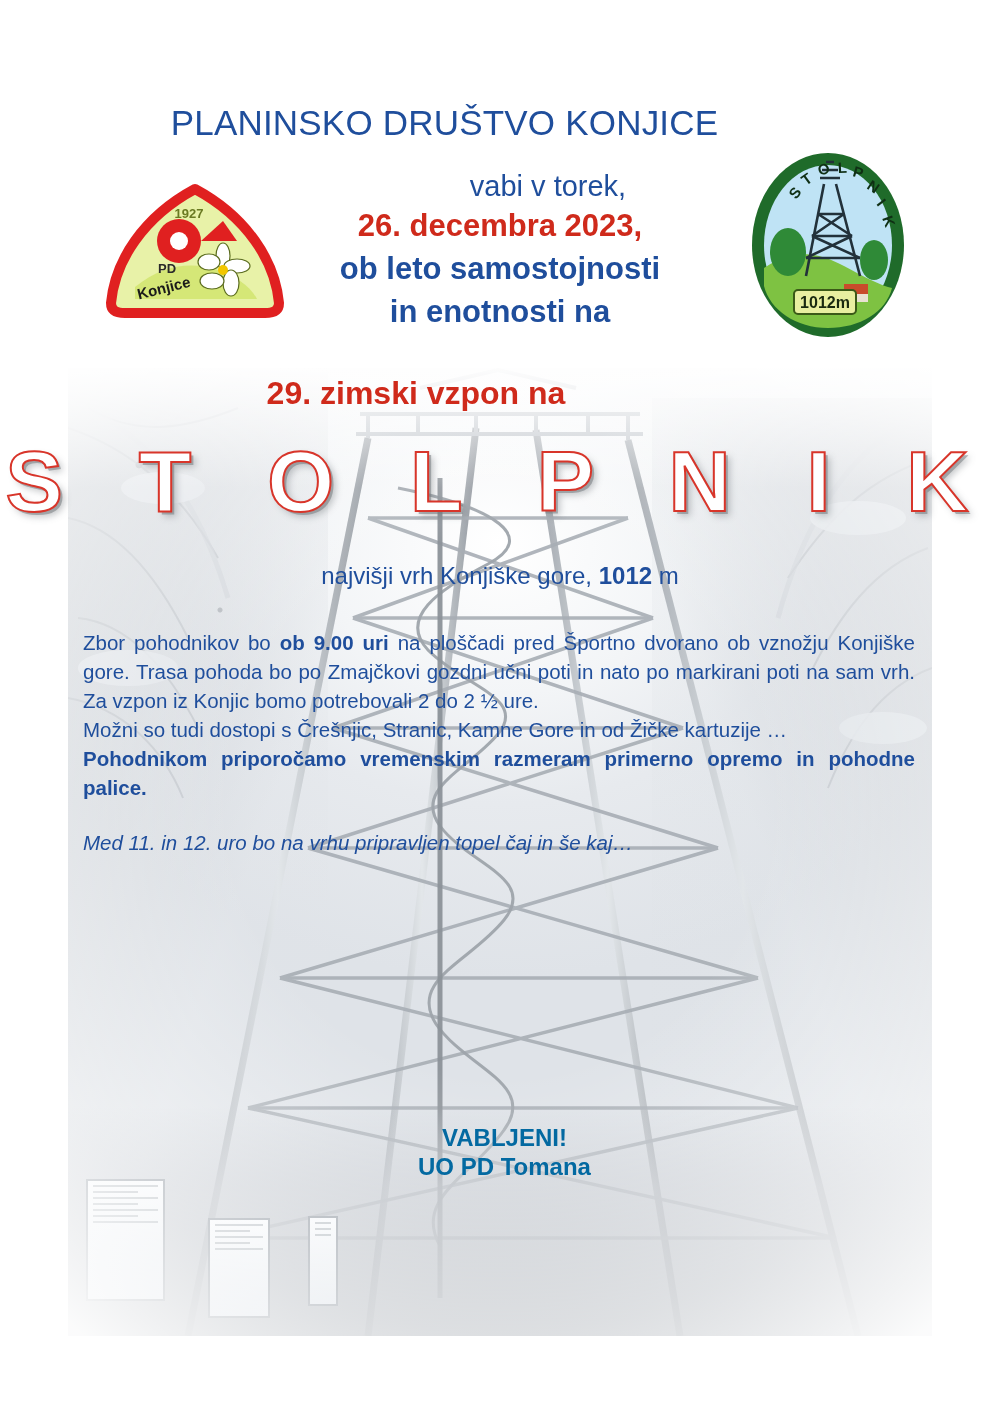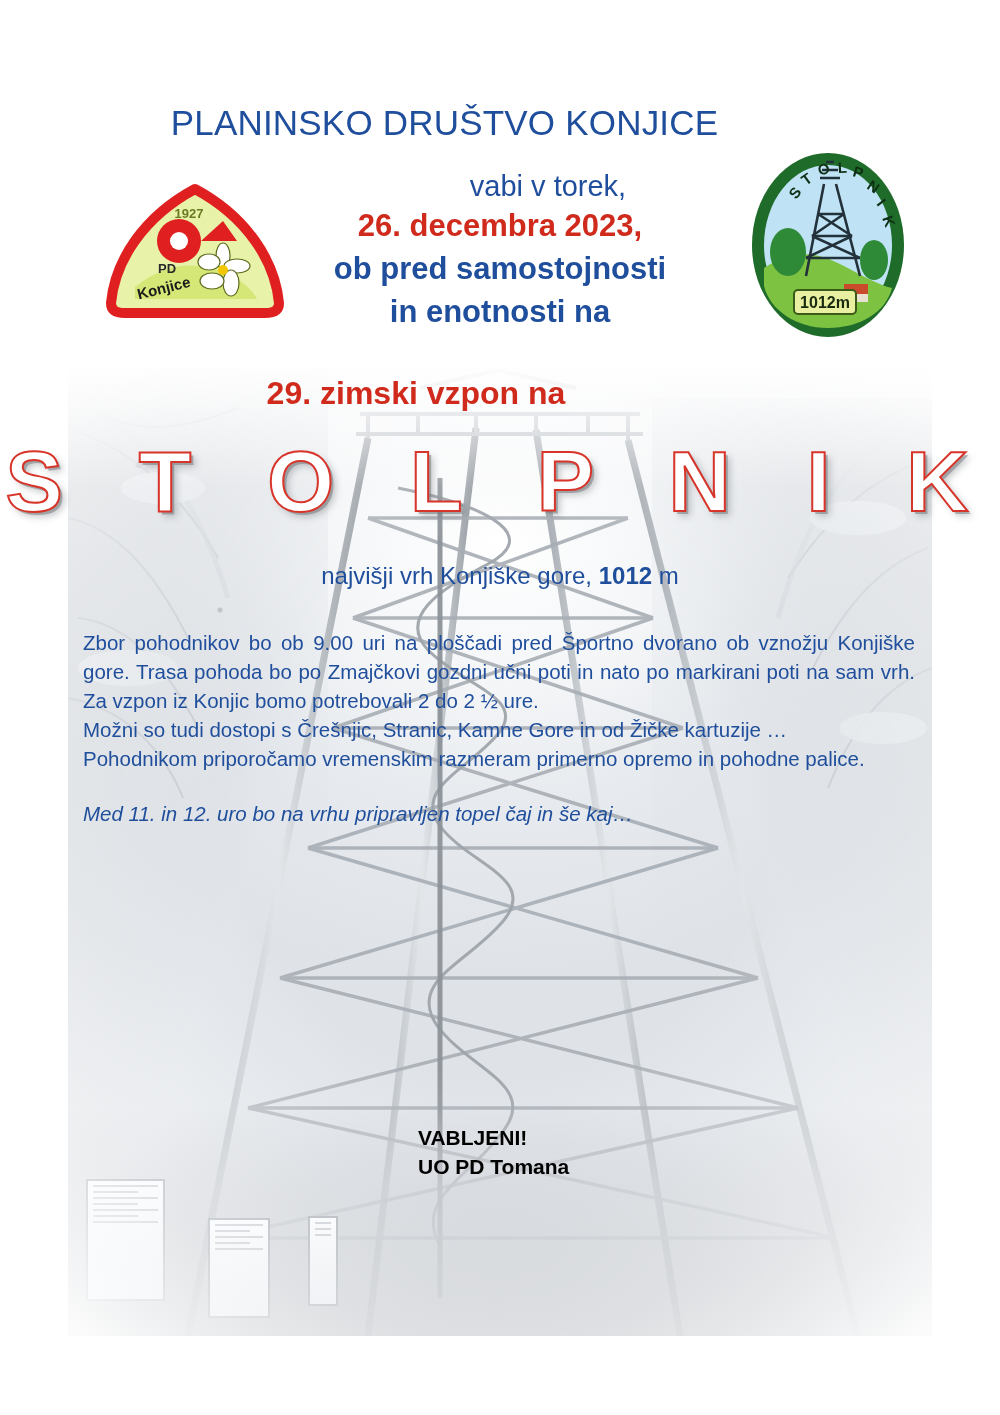--- a/index.html
+++ b/index.html
@@ -112,27 +112,27 @@
     font-size: 24px; color: #1f4e9c;
   }
   .subtitle b { font-weight: bold; }
 
   .body {
     position: absolute; left: 83px; top: 628px; width: 832px;
     color: #1f4e9c; font-size: 20.5px; line-height: 29px;
     text-align: justify;
   }
   .body p { margin: 0; }
-  .body .bold { font-weight: normal; }
+  .body .bold { font-weight: bold; }
   .body .ital { font-style: italic; }
   .body .gap { height: 26px; }
 
   .closing {
     position: absolute; left: 418px; top: 1123px;
-    color: #000000; font-size: 21px; line-height: 29px; font-weight: bold;
+    color: #0369a1; font-size: 24px; line-height: 29px; font-weight: bold; text-align: center;
   }
 
   
   .logo-left {
     position: absolute; left: 105px; top: 183px; width: 180px; height: 135px;
   }
   .logo-right {
     position: absolute; left: 748px; top: 148px; width: 160px; height: 195px;
   }
   .logo svg { display:block; }
@@ -300,21 +300,21 @@
   </div>
 
   <div class="layer">
 
     <div class="pd-title">PLANINSKO DRUŠTVO KONJICE</div>
 
     <div class="invite">vabi v torek,</div>
 
     <div class="dateblock">
       <div>26. decembra 2023,</div>
-      <div class="blue">ob pred samostojnosti</div>
+      <div class="blue">ob leto samostojnosti</div>
       <div class="blue">in enotnosti na</div>
     </div>
 
     <div class="zimski">29. zimski vzpon na</div>
 
     <div class="stolpnik">S T O L P N I K</div>
 
     <div class="subtitle">
       <span>najvišji  vrh Konjiške gore, </span><b>1012</b><span> m</span>
     </div>

